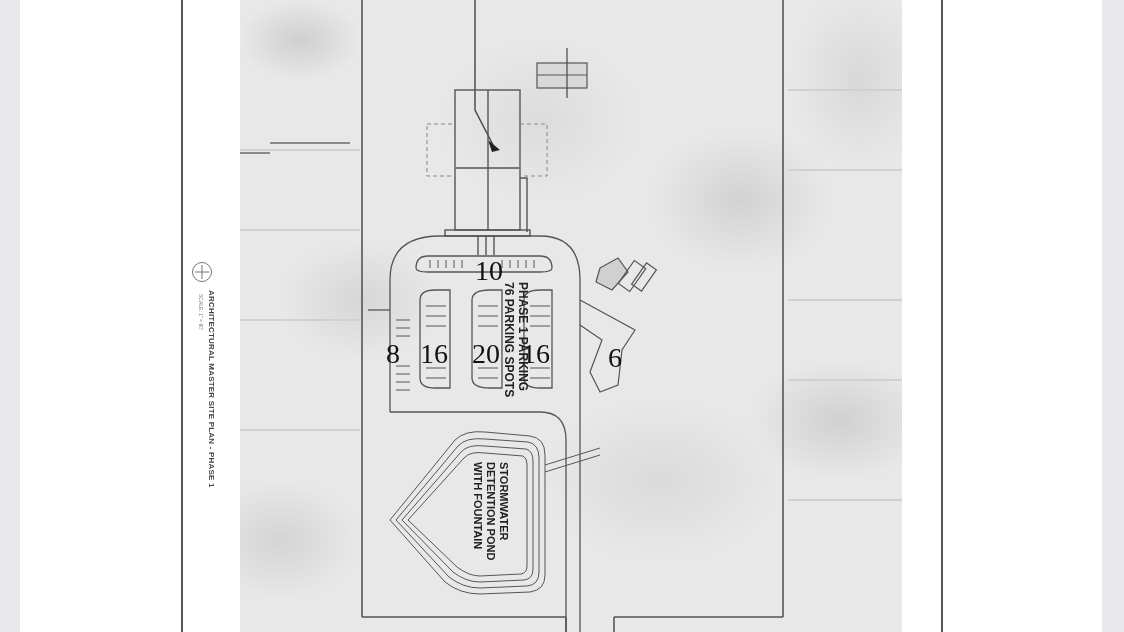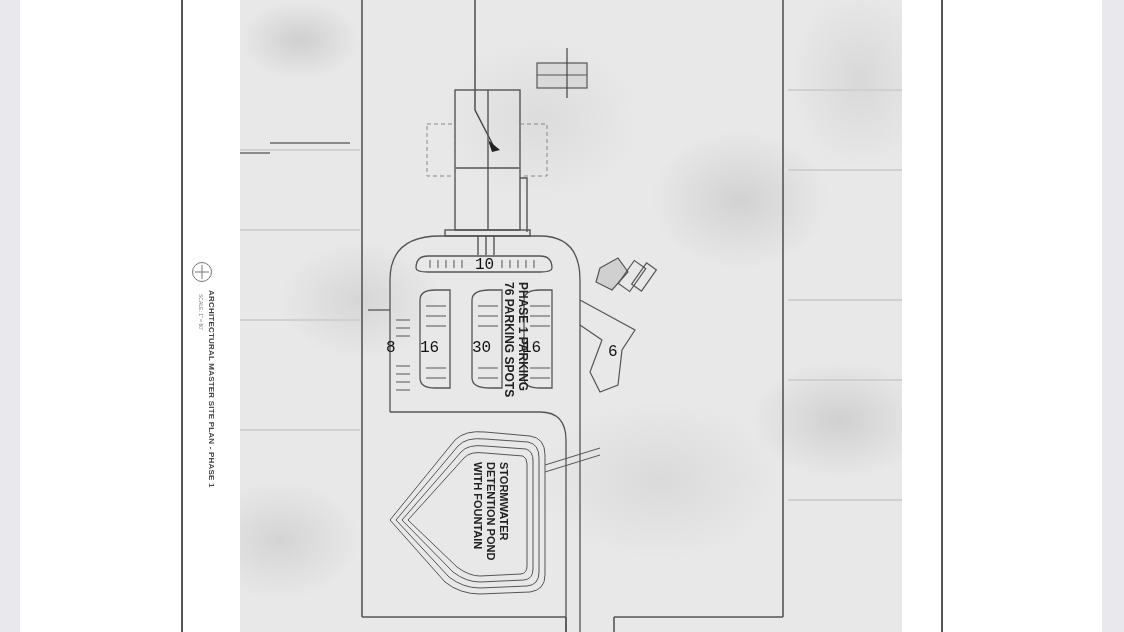--- a/index.html
+++ b/index.html
@@ -11,21 +11,21 @@
       radial-gradient(ellipse 60px 40px at 60px 40px,#cfcfcf,transparent),
       radial-gradient(ellipse 80px 60px at 120px 300px,#d6d6d6,transparent),
       radial-gradient(ellipse 100px 80px at 300px 120px,#dcdcdc,transparent),
       radial-gradient(ellipse 90px 70px at 500px 200px,#d2d2d2,transparent),
       radial-gradient(ellipse 120px 80px at 420px 480px,#dadada,transparent),
       radial-gradient(ellipse 90px 60px at 600px 420px,#d0d0d0,transparent),
       radial-gradient(ellipse 80px 60px at 40px 540px,#d4d4d4,transparent),
       radial-gradient(ellipse 70px 90px at 620px 80px,#d8d8d8,transparent),
       #e8e8e8;}
   .aerial svg{position:absolute;left:0;top:0;}
-  .num{position:absolute;font-size:16px;color:#111;font-family:Liberation Mono, monospace;line-height:1;}
+  .num{position:absolute;font-size:28px;color:#111;font-family:Liberation Serif, serif;line-height:1;}
   .vlabel{position:absolute;transform-origin:left top;transform:rotate(90deg);white-space:nowrap;font-weight:bold;color:#222;}
   .title-block{position:absolute;left:190px;top:262px;width:30px;height:250px;}
   .title-text{position:absolute;left:26px;top:28px;transform-origin:left top;transform:rotate(90deg);white-space:nowrap;font-size:8px;font-weight:bold;color:#444;letter-spacing:0.2px;}
   .scale-text{position:absolute;left:14px;top:32px;transform-origin:left top;transform:rotate(90deg);white-space:nowrap;font-size:5px;color:#777;}
   .north{position:absolute;left:2px;top:0;width:18px;height:18px;border:1px solid #777;border-radius:50%;}
   .scrollbar{position:absolute;right:0;top:0;width:22px;height:632px;background:#e9e9ed;}
 </style>
 </head>
 <body>
 
@@ -156,21 +156,21 @@
       <path d="M162,520 L221,452 Q228,444 245,446 L286,449 Q293,451 293,461 L293,569 Q293,579 284,580 L240,582 Q226,582 213,572 Z"></path>
       <path d="M168,520 L224,458 Q230,451 245,453 L283,456 Q287,458 287,464 L287,566 Q287,573 281,574 L240,576 Q229,576 217,567 Z"></path>
       <line x1="305" y1="465" x2="360" y2="448"></line>
       <line x1="305" y1="472" x2="360" y2="455"></line>
     </g>
   </svg>
 
   <span class="num" style="left:235px;top:257px;">10</span>
   <span class="num" style="left:146px;top:340px;">8</span>
   <span class="num" style="left:180px;top:340px;">16</span>
-  <span class="num" style="left:232px;top:340px;">30</span>
+  <span class="num" style="left:232px;top:340px;">20</span>
   <span class="num" style="left:282px;top:340px;">16</span>
   <span class="num" style="left:368px;top:344px;">6</span>
 
   <div class="vlabel" style="left:290px;top:282px;font-size:12px;line-height:14px;">
     <div>PHASE 1 PARKING</div>
     <div>76 PARKING SPOTS</div>
   </div>
 
   <div class="vlabel" style="left:270px;top:462px;font-size:11px;line-height:13px;">
     <div>STORMWATER</div>

